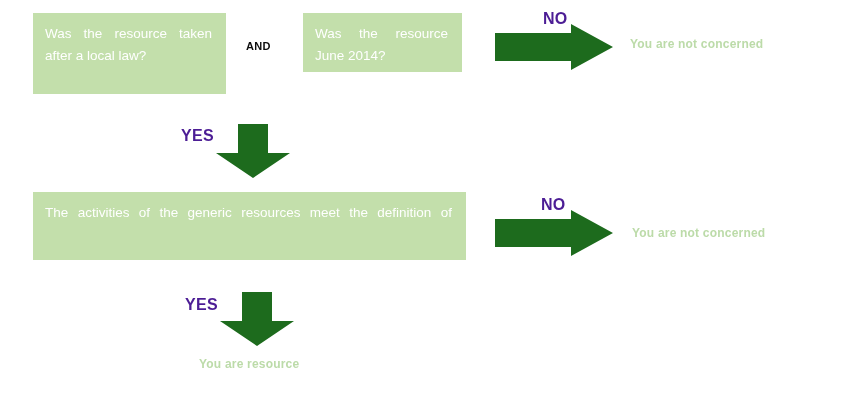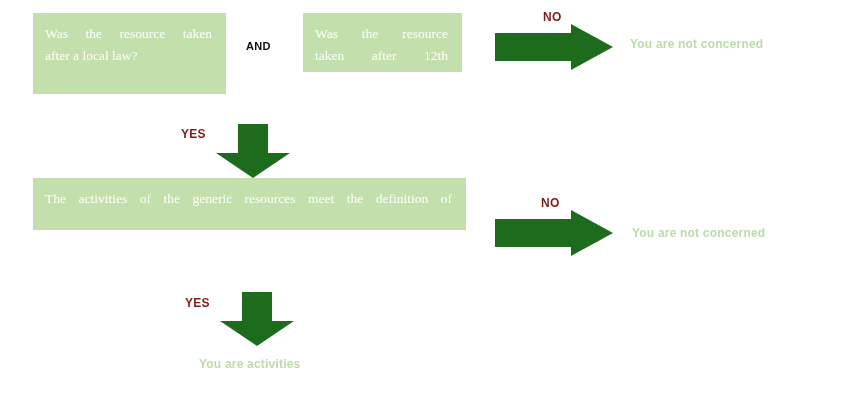--- a/index.html
+++ b/index.html
@@ -23,43 +23,42 @@
     box-sizing: border-box;
     padding: 10px 14px 10px 12px;
     color: #ffffff;
     font-size: 13.5px;
     line-height: 22px;
     text-align: justify;
     text-justify: inter-word;
   }
   .node-box .line {
     display: block;
-    font-family: Liberation Serif, serif;
   }
   
   .node-box .line.justify {
     text-align: justify;
     text-align-last: justify;
   }
   .node-box .line.last {
     text-align: right;
     text-align-last: left;
   }
   .op-label {
     position: absolute;
     font-size: 11px;
     font-weight: bold;
     color: #0d0d0d;
     letter-spacing: 0.3px;
   }
   .branch-label {
     position: absolute;
-    font-size: 12px;
+    font-size: 16px;
     font-weight: bold;
-    color: #7f1d1d;
+    color: #4c1d95;
     letter-spacing: 0.3px;
   }
   .outcome-text {
     position: absolute;
     font-size: 12px;
     font-weight: bold;
     color: #bcdba9;
     letter-spacing: 0.2px;
     white-space: nowrap;
   }
@@ -82,21 +81,20 @@
 
   <div class="node-box" style="left:33px; top:13px; width:193px; height:81px;">
     <span class="line justify">Was the resource taken</span>
     <span class="line last">after a local law?</span>
   </div>
 
   <div class="op-label" style="left:246px; top:40px;">AND</div>
 
   <div class="node-box" style="left:303px; top:13px; width:159px; height:59px;">
     <span class="line justify">Was the resource</span>
-    <span class="line justify">taken after 12th</span>
     <span class="line last">June 2014?</span>
   </div>
 
   <div class="branch-label" style="left:543px; top:10px;">NO</div>
 
   <div class="arrow" style="left:495px; top:24px;">
     <svg width="118" height="46" viewBox="0 0 118 46">
       <polygon points="0,9 76,9 76,0 118,23 76,46 76,37 0,37" fill="#1d6b1d"></polygon>
     </svg>
   </div>
@@ -104,21 +102,21 @@
   <div class="outcome-text" style="left:630px; top:37px;">You are not concerned</div>
 
   <div class="branch-label" style="left:181px; top:127px;">YES</div>
 
   <div class="arrow" style="left:216px; top:124px;">
     <svg width="74" height="54" viewBox="0 0 74 54">
       <polygon points="22,0 52,0 52,29 74,29 37,54 0,29 22,29" fill="#1d6b1d"></polygon>
     </svg>
   </div>
 
-  <div class="node-box" style="left:33px; top:178px; width:433px; height:52px;">
+  <div class="node-box" style="left:33px; top:192px; width:433px; height:68px;">
     <span class="line justify">The activities of the generic resources meet the definition of</span>
   </div>
 
   <div class="branch-label" style="left:541px; top:196px;">NO</div>
 
   <div class="arrow" style="left:495px; top:210px;">
     <svg width="118" height="46" viewBox="0 0 118 46">
       <polygon points="0,9 76,9 76,0 118,23 76,46 76,37 0,37" fill="#1d6b1d"></polygon>
     </svg>
   </div>
@@ -126,15 +124,15 @@
   <div class="outcome-text" style="left:632px; top:226px;">You are not concerned</div>
 
   <div class="branch-label" style="left:185px; top:296px;">YES</div>
 
   <div class="arrow" style="left:220px; top:292px;">
     <svg width="74" height="54" viewBox="0 0 74 54">
       <polygon points="22,0 52,0 52,29 74,29 37,54 0,29 22,29" fill="#1d6b1d"></polygon>
     </svg>
   </div>
 
-  <div class="outcome-text" style="left:199px; top:357px;">You are activities</div>
+  <div class="outcome-text" style="left:199px; top:357px;">You are resource</div>
 
 </div>
 
 </body></html>

